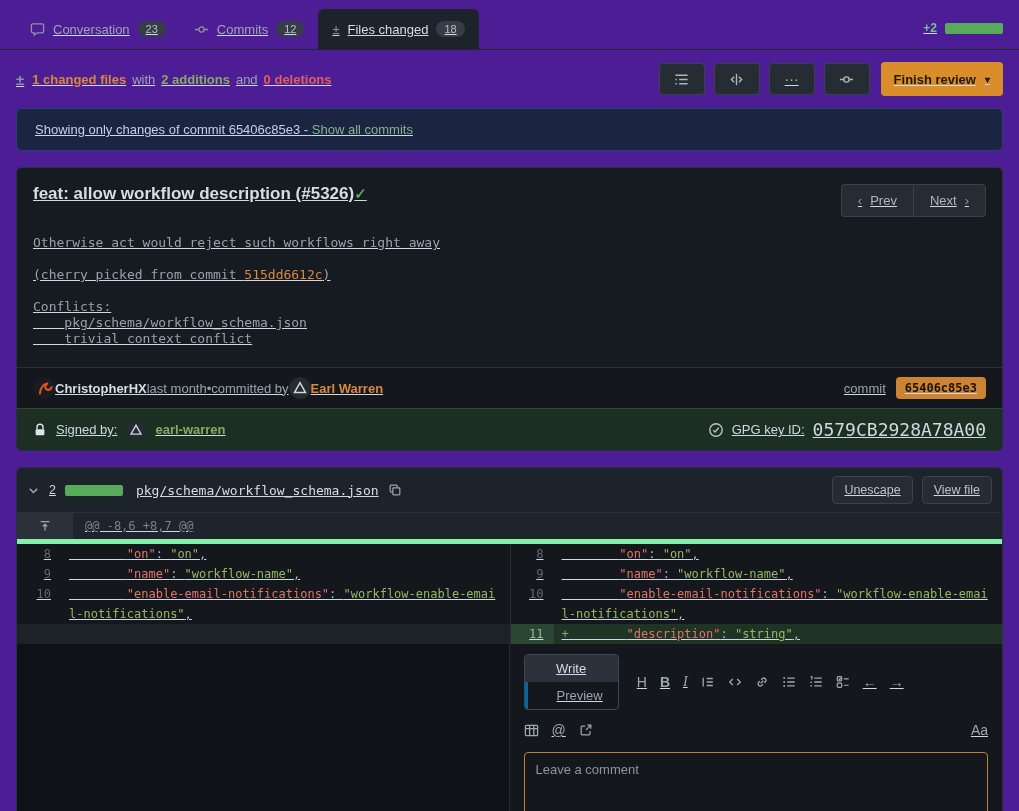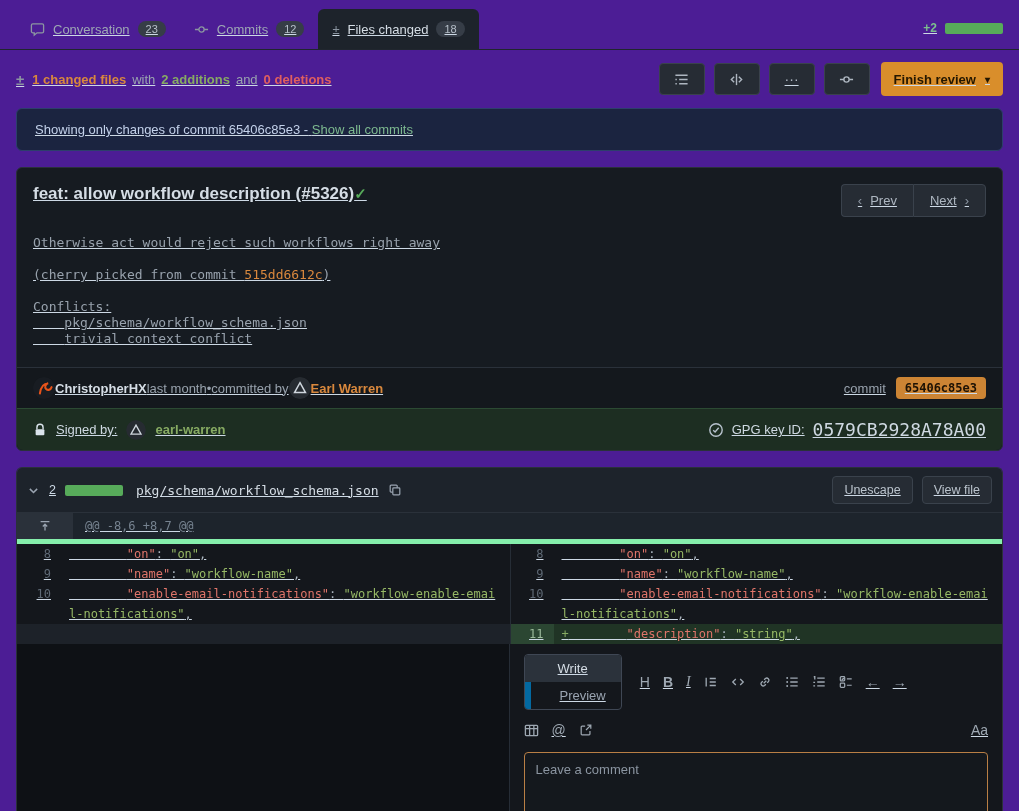--- a/index.html
+++ b/index.html
@@ -113,21 +113,21 @@
   
   .comment-row { display:grid; grid-template-columns:1fr 1fr; min-height:170px; margin:0 16px;
                  border-left:1px solid #2a313a; border-right:1px solid #2a313a; }
   .cr-left { background:#0e1115; border-right:1px solid #262d36; }
   .cr-right { background:#14171c; padding:10px 14px 0 14px; }
   .ed-row1 { display:flex; align-items:center; }
   .ed-tabs { display:inline-flex; border:1px solid #3f4754; border-radius:4px; overflow:hidden;flex-direction:column; }
   .ed-tab { background:transparent; border:none; color:#9aa4b1; font-size:13px;
             padding:6px 15px; cursor:pointer; font-family:"Liberation Sans", sans-serif; }
   .ed-tab.active { background:#2b323b; color:#d5dde5; }
-  .ed-tab + .ed-tab { border-left:6px solid #0369a1;padding-left:29px; }
+  .ed-tab + .ed-tab { border-left:3px solid #0369a1;padding-left:29px; }
   .ed-icons { display:flex; align-items:center; gap:13px; margin-left:18px; color:#9ea8b2; }
   .edi { background:none; border:none; color:#9ea8b2; cursor:pointer; font-size:14px;
          font-family:"Liberation Sans", sans-serif; display:flex; align-items:center; }
   .edi.b { font-weight:bold; } .edi.i { font-style:italic; font-family:"Liberation Serif", serif; }
   .ed-row2 { display:flex; align-items:center; gap:13px; margin-top:12px; color:#9ea8b2; }
   .ed-row2 .spacer { flex:1; }
   .ed-area { margin-top:14px; width:100%; height:120px; background:#14181d;
              border:1px solid #b97f45; border-radius:4px; padding:9px 11px; color:#cdd9e5;
              font-size:13px; font-family:"Liberation Sans", sans-serif; resize:none; outline:none; }
   .ed-area::placeholder { color:#8b95a1; }

